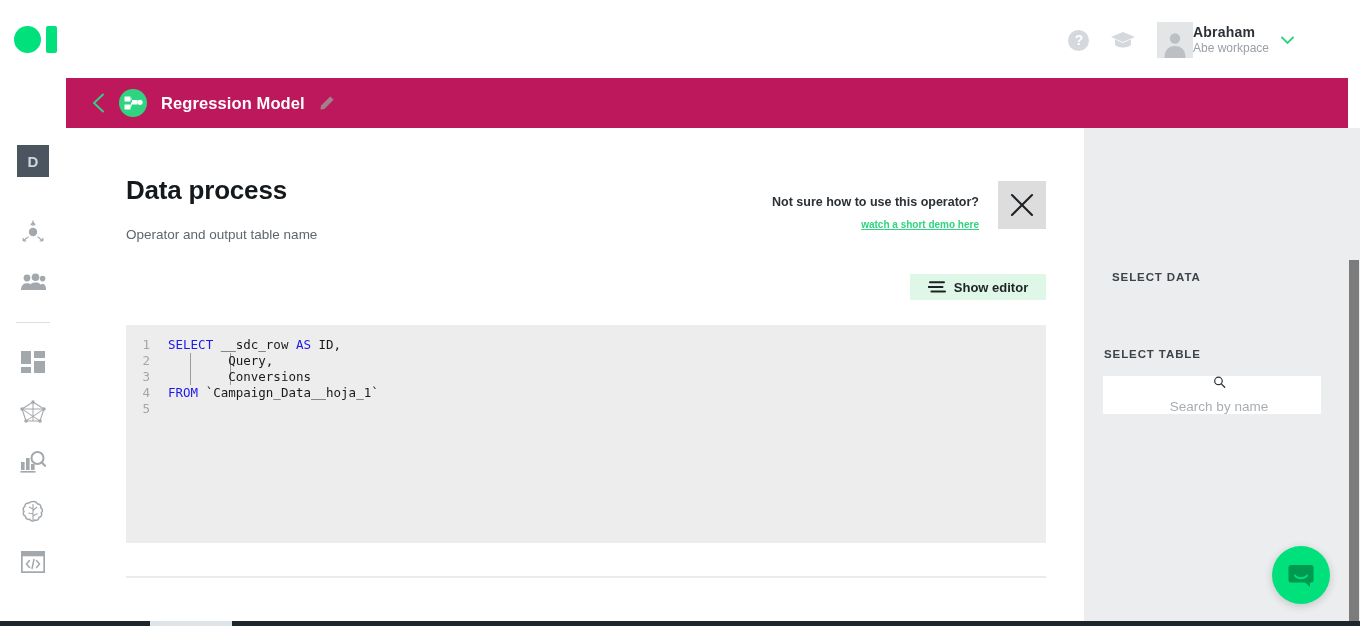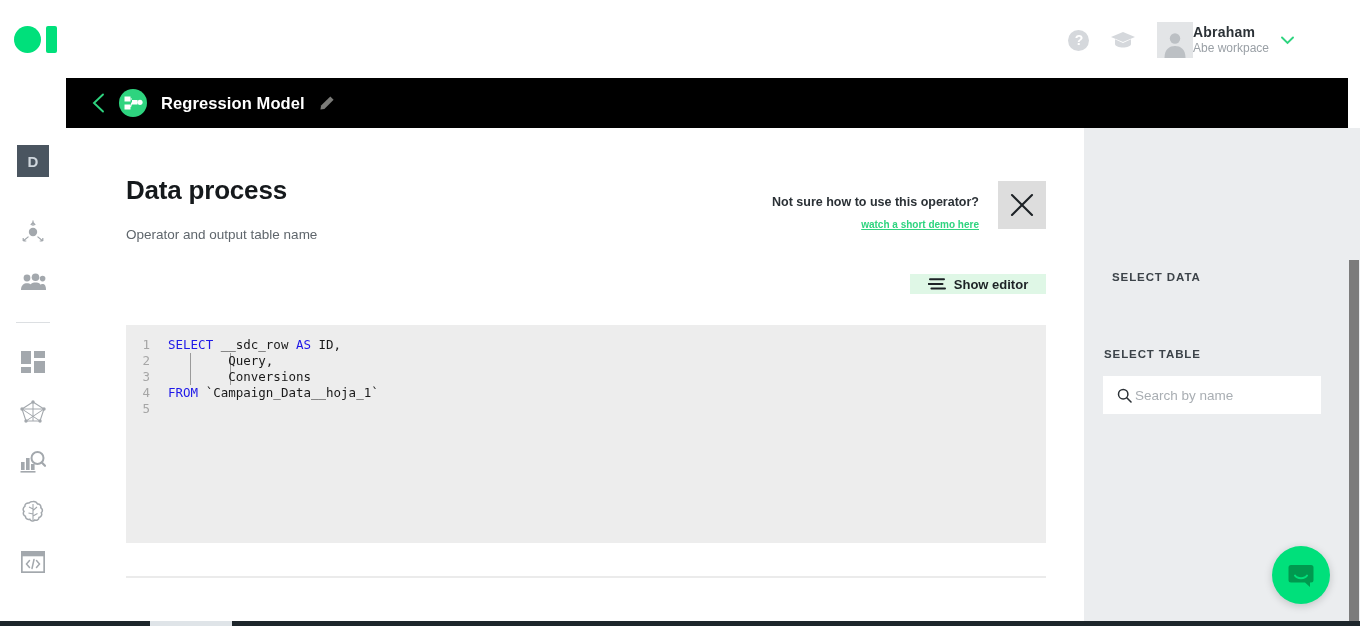--- a/index.html
+++ b/index.html
@@ -65,21 +65,21 @@
   }
   .user-ws {
     font-size: 12px; color: #9aa0a6;
   }
   .chev-down { margin-left: 12px; }
 
   
   .modelbar {
     position: absolute; left: 66px; top: 78px;
     width: 1282px; height: 50px;
-    background: #000000;
+    background: #be185d;
     display: flex; align-items: center;
     padding-left: 26px; gap: 14px;
   }
   .back-chev { cursor: pointer; display: flex; align-items: center; }
   .model-badge {
     width: 28px; height: 28px; border-radius: 50%;
     background: #2ed47f;
     display: flex; align-items: center; justify-content: center;
   }
   .model-title {
@@ -144,21 +144,21 @@
   .close-box {
     position: absolute; right: 52px; top: 53px;
     width: 48px; height: 48px;
     background: #dddddd;
     display: flex; align-items: center; justify-content: center;
     cursor: pointer;
   }
 
   .show-editor {
     position: absolute; right: 52px; top: 146px;
-    width: 136px; height: 20px;
+    width: 136px; height: 26px;
     background: #dff7e6;
     display: flex; align-items: center; justify-content: center; gap: 8px;
     cursor: pointer;
   }
   .show-editor span {
     font-size: 13px; font-weight: bold; color: #1d2226;
   }
 
   
   .editor {
@@ -215,23 +215,24 @@
     background: #ffffff;
     display: flex; align-items: center; justify-content: space-between;
     padding: 0 14px 0 15px;
     cursor: pointer;
   }
   .rp-select .val { font-size: 14px; font-weight: bold; color: #1d2226; }
   .rp-search {
     position: absolute; left: 19px; top: 248px;
     width: 218px; height: 38px;
     background: #ffffff;
-    display: flex; align-items: center; gap: 3px;
+    display: flex; align-items: center; gap: 11px;
     padding-left: 14px;
     cursor: text;
+    flex-direction: column;
   }
   .rp-search .ph { font-size: 13.5px; color: #a9aeb3; }
 
   
   .vscroll-track {
     position: absolute; right: 0; top: 128px;
     width: 12px; height: 498px; background: #ebedef;
   }
   .vscroll-thumb {
     position: absolute; right: 1px; top: 132px;

